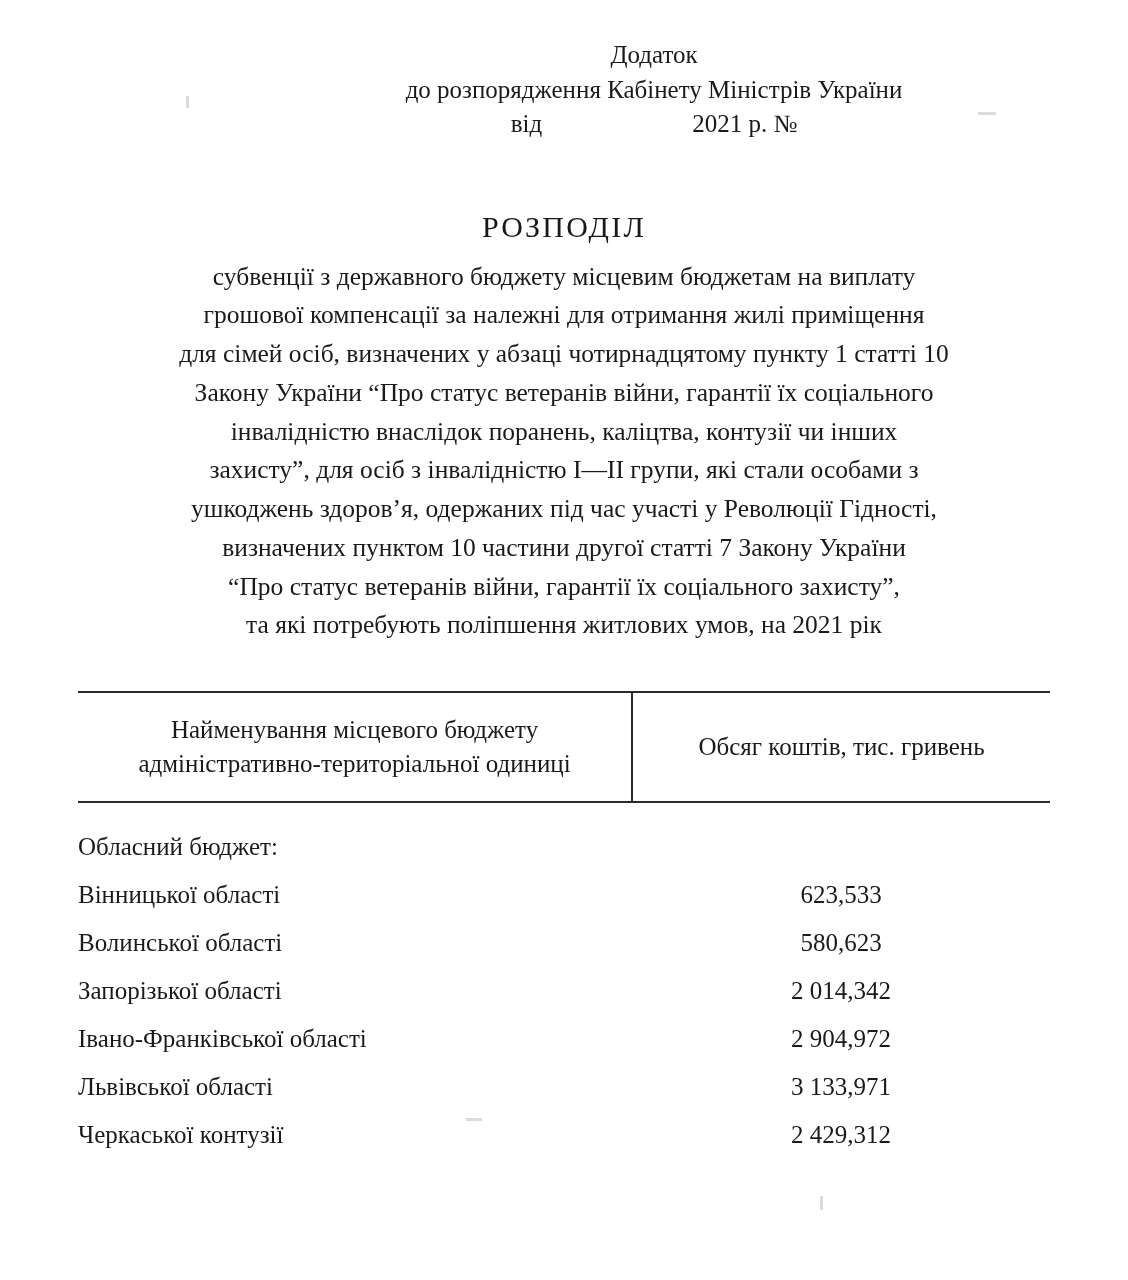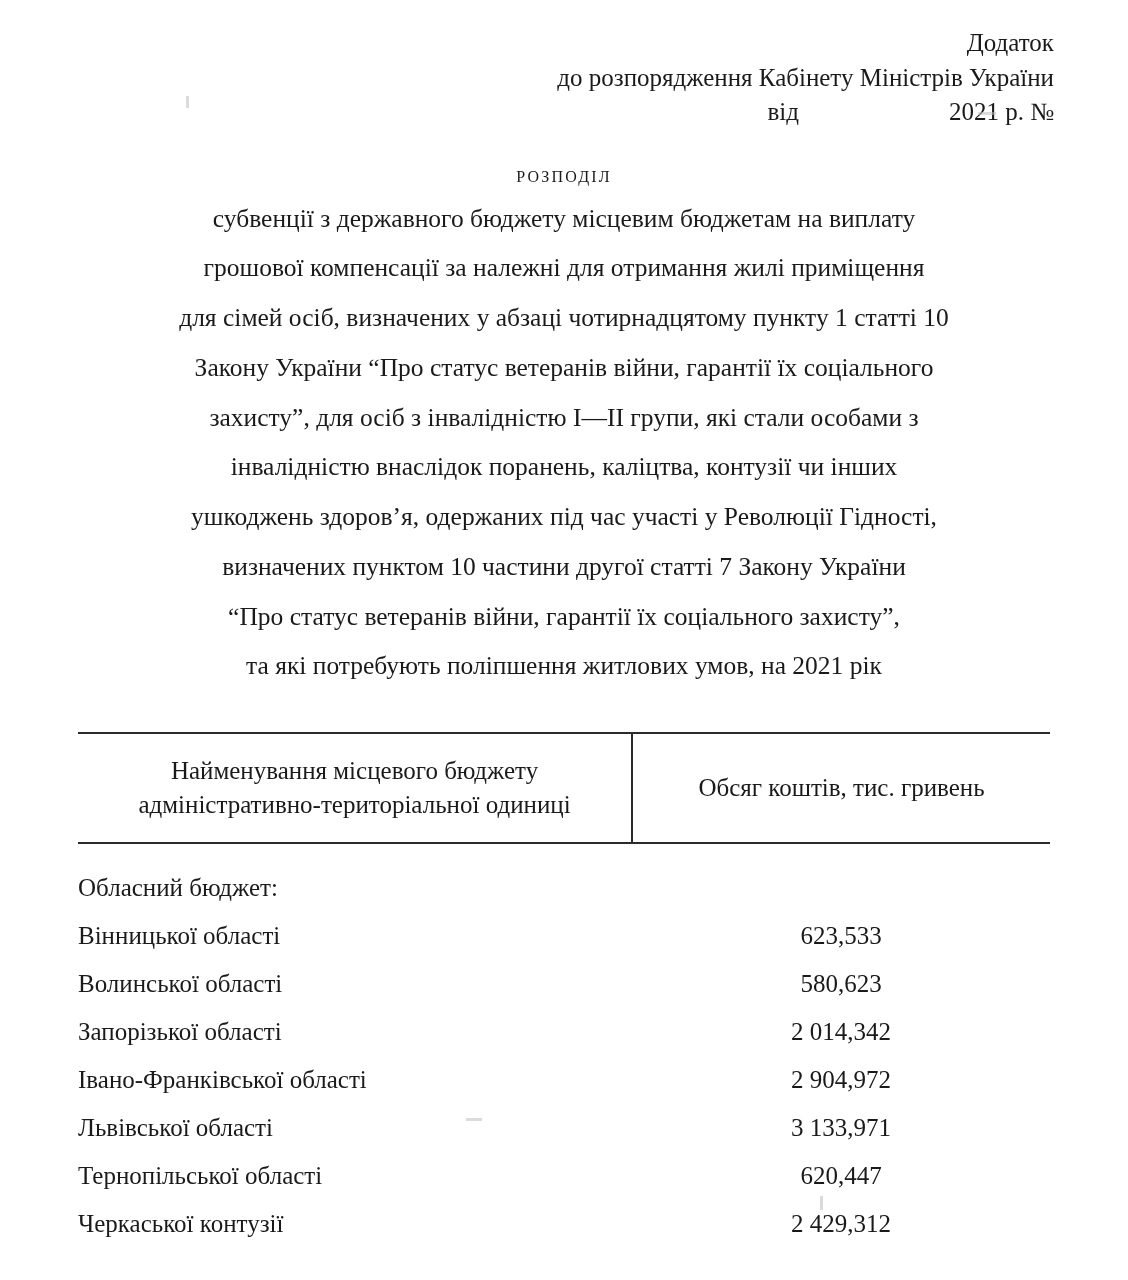--- a/index.html
+++ b/index.html
@@ -18,54 +18,54 @@
   .page {
     width: 1128px;
     height: 1280px;
     box-sizing: border-box;
     padding: 18px 74px 0 74px;
     position: relative;
   }
 
   
   .doc-header {
-    text-align: right;
+    text-align: center;
     font-size: 25px;
     line-height: 1.38;
     margin-left: 180px;
-    margin-top: 8px;
+    margin-top: 20px;
   }
   .doc-header .line {
     white-space: pre;
   }
   .doc-header .line-date {
     display: block;
     letter-spacing: 0;
   }
   .doc-header .date-gap {
     display: inline-block;
     width: 150px;
   }
 
   
   .title-main {
     text-align: center;
-    font-size: 16px;
+    font-size: 30px;
     letter-spacing: 2.2px;
-    margin-top: 38px;
+    margin-top: 68px;
   }
   .title-sub {
     text-align: center;
     font-size: 25.5px;
     line-height: 1.52;
     margin-top: 14px;
     padding: 0 26px;
   }
   .title-sub p {
-    margin: 11px;
+    margin: 0;
     text-align: center;
   }
 
   
   .table-wrap {
     margin-top: 46px;
     padding: 0 4px;
   }
   table.dist {
     width: 100%;
@@ -139,22 +139,22 @@
     </div>
   </div>
 
   <div class="title-main">РОЗПОДІЛ</div>
 
   <div class="title-sub">
     <p>субвенції з державного бюджету місцевим бюджетам на виплату</p>
     <p>грошової компенсації за належні для отримання жилі приміщення</p>
     <p>для сімей осіб, визначених у абзаці чотирнадцятому пункту 1 статті 10</p>
     <p>Закону України “Про статус ветеранів війни, гарантії їх соціального</p>
+    <p>інвалідністю внаслідок поранень, каліцтва, контузії чи інших</p>
     <p>захисту”, для осіб з інвалідністю I—II групи, які стали особами з</p>
-    <p>інвалідністю внаслідок поранень, каліцтва, контузії чи інших</p>
     <p>ушкоджень здоров’я, одержаних під час участі у Революції Гідності,</p>
     <p>визначених пунктом 10 частини другої статті 7 Закону України</p>
     <p>“Про статус ветеранів війни, гарантії їх соціального захисту”,</p>
     <p>та які потребують поліпшення житлових умов, на 2021 рік</p>
   </div>
 
   <div class="table-wrap">
     <table class="dist">
       <thead>
         <tr class="thead-row">
@@ -184,24 +184,20 @@
         </tr>
         <tr>
           <td class="name">Івано-Франківської області</td>
           <td class="amount">2 904,972</td>
         </tr>
         <tr>
           <td class="name">Львівської області</td>
           <td class="amount">3 133,971</td>
         </tr>
         <tr>
-          <td class="name">Тернопільської області</td>
-          <td class="amount">620,447</td>
-        </tr>
-        <tr>
           <td class="name">Черкаської контузії</td>
           <td class="amount">2 429,312</td>
         </tr>
         <tr class="spacer">
           <td></td>
           <td></td>
         </tr>
       </tbody>
     </table>
   </div>

